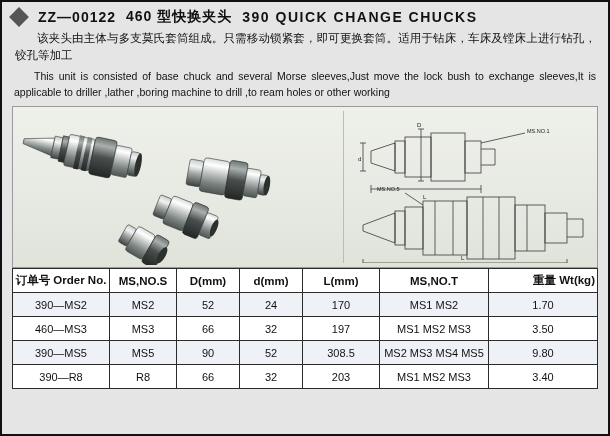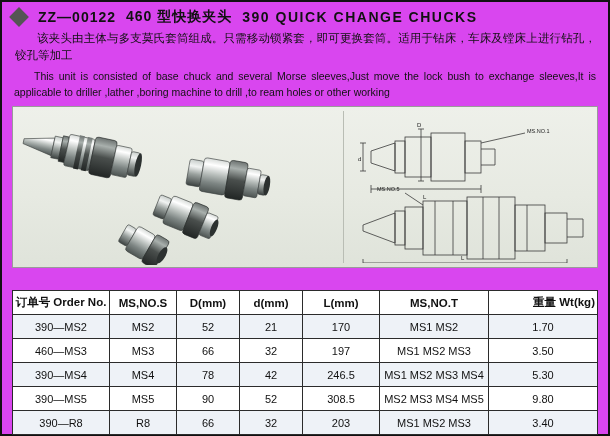--- a/index.html
+++ b/index.html
@@ -8,21 +8,21 @@
     background:#ffffff;
     font-family:"Liberation Sans", sans-serif;
     color:#111;
     overflow:hidden;
   }
   .page{
     position:relative;
     width:610px;height:436px;
     box-sizing:border-box;
     border:2px solid #111;
-    background:#d946ef;
+    background:#e5e5e5;
   }
   
   .header{
     display:flex;align-items:center;
     padding:6px 8px 2px 10px;
     gap:10px;
   }
   .hdr-icon{
     width:14px;height:14px;flex:0 0 auto;
     background:#555;
@@ -63,21 +63,21 @@
     background:linear-gradient(180deg,#eef0ea 0%,#e7eae2 55%,#dfe3da 100%);
     overflow:hidden;
   }
   .illus .divider{
     position:absolute;left:330px;top:4px;bottom:4px;width:1px;
     background:#b9bdb4;
   }
   svg{display:block;}
   
   .tablewrap{
-    margin:22px 10px 0 10px;
+    margin:0 10px 0 10px;
     border-radius:25px;
   }
   table{
     border-collapse:collapse;
     width:100%;
     font-size:11px;
   }
   th,td{
     border:1px solid #2b2b2b;
     text-align:center;
@@ -255,44 +255,35 @@
           <th class="c-l">L(mm)</th>
           <th class="c-mst">MS,NO.T</th>
           <th class="c-wt">重量 Wt(kg)</th>
         </tr>
       </thead>
       <tbody>
         <tr>
           <td>390—MS2</td>
           <td>MS2</td>
           <td>52</td>
-          <td>21</td>
+          <td>24</td>
           <td>170</td>
           <td>MS1   MS2</td>
           <td>1.70</td>
         </tr>
         <tr>
           <td>460—MS3</td>
           <td>MS3</td>
           <td>66</td>
           <td>32</td>
           <td>197</td>
           <td>MS1   MS2   MS3</td>
           <td>3.50</td>
         </tr>
         <tr>
-          <td>390—MS4</td>
-          <td>MS4</td>
-          <td>78</td>
-          <td>42</td>
-          <td>246.5</td>
-          <td>MS1   MS2   MS3   MS4</td>
-          <td>5.30</td>
-        </tr>
-        <tr>
           <td>390—MS5</td>
           <td>MS5</td>
           <td>90</td>
           <td>52</td>
           <td>308.5</td>
           <td>MS2   MS3   MS4   MS5</td>
           <td>9.80</td>
         </tr>
         <tr>
           <td>390—R8</td>

